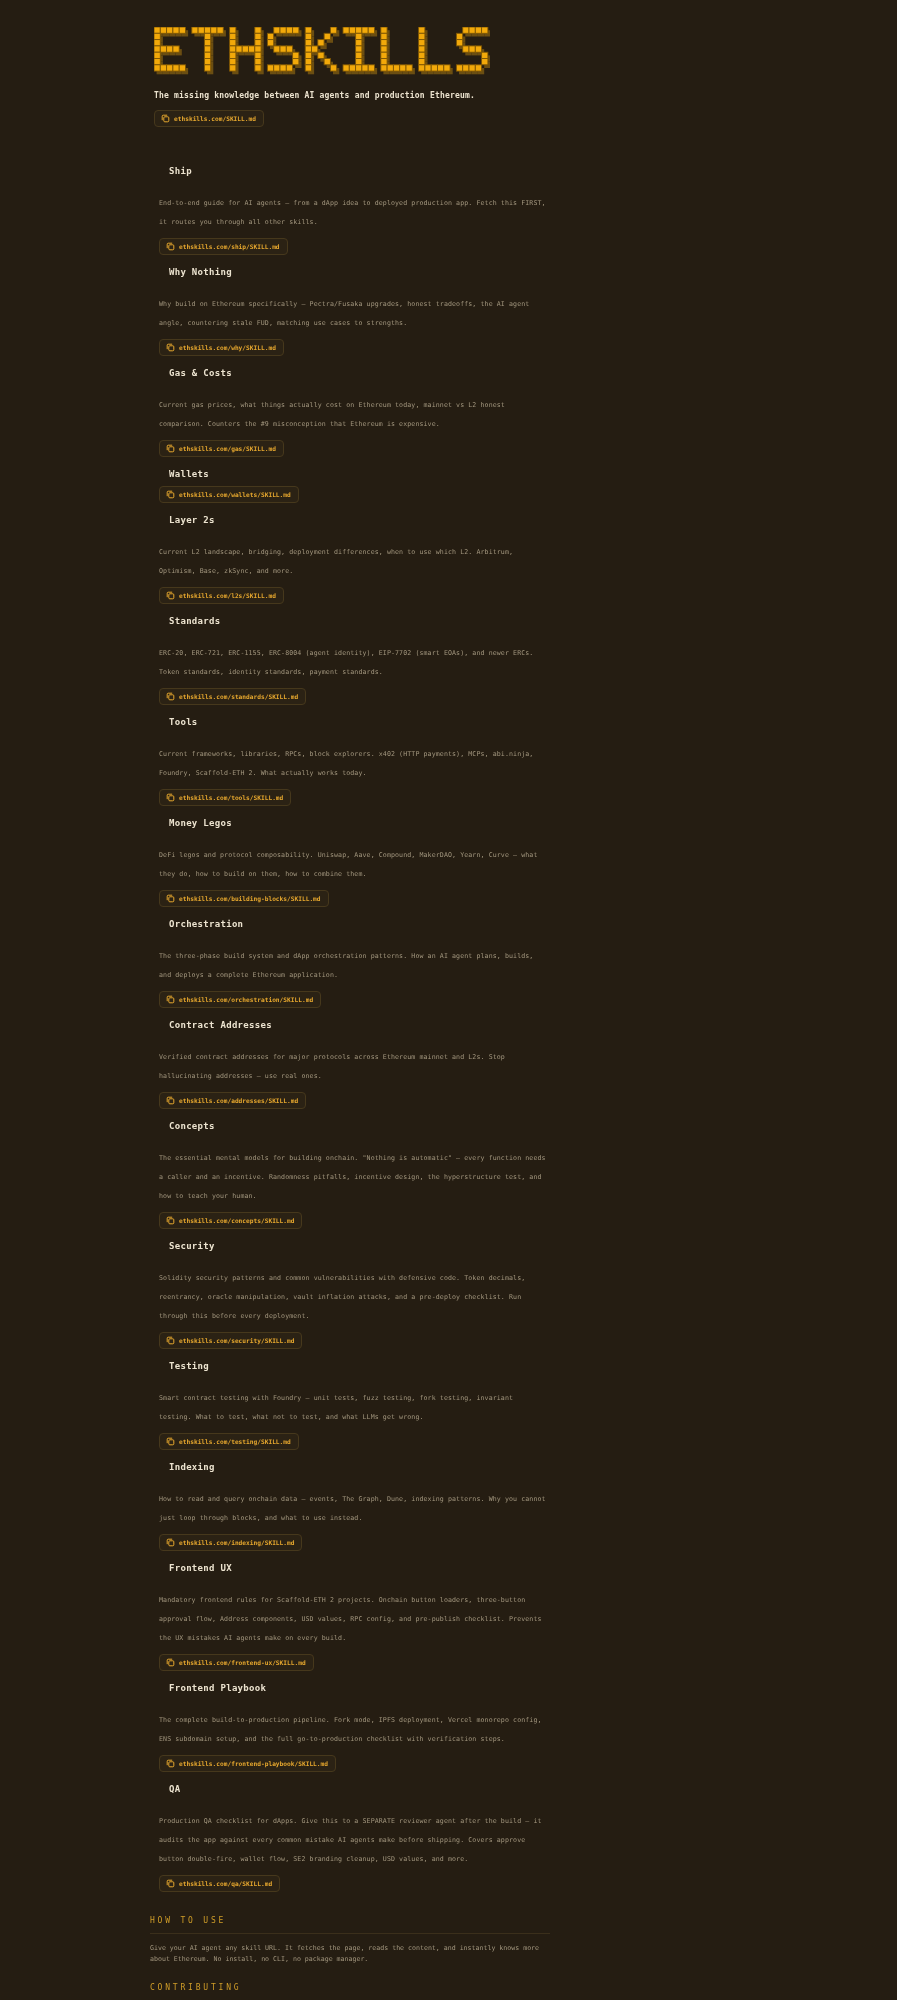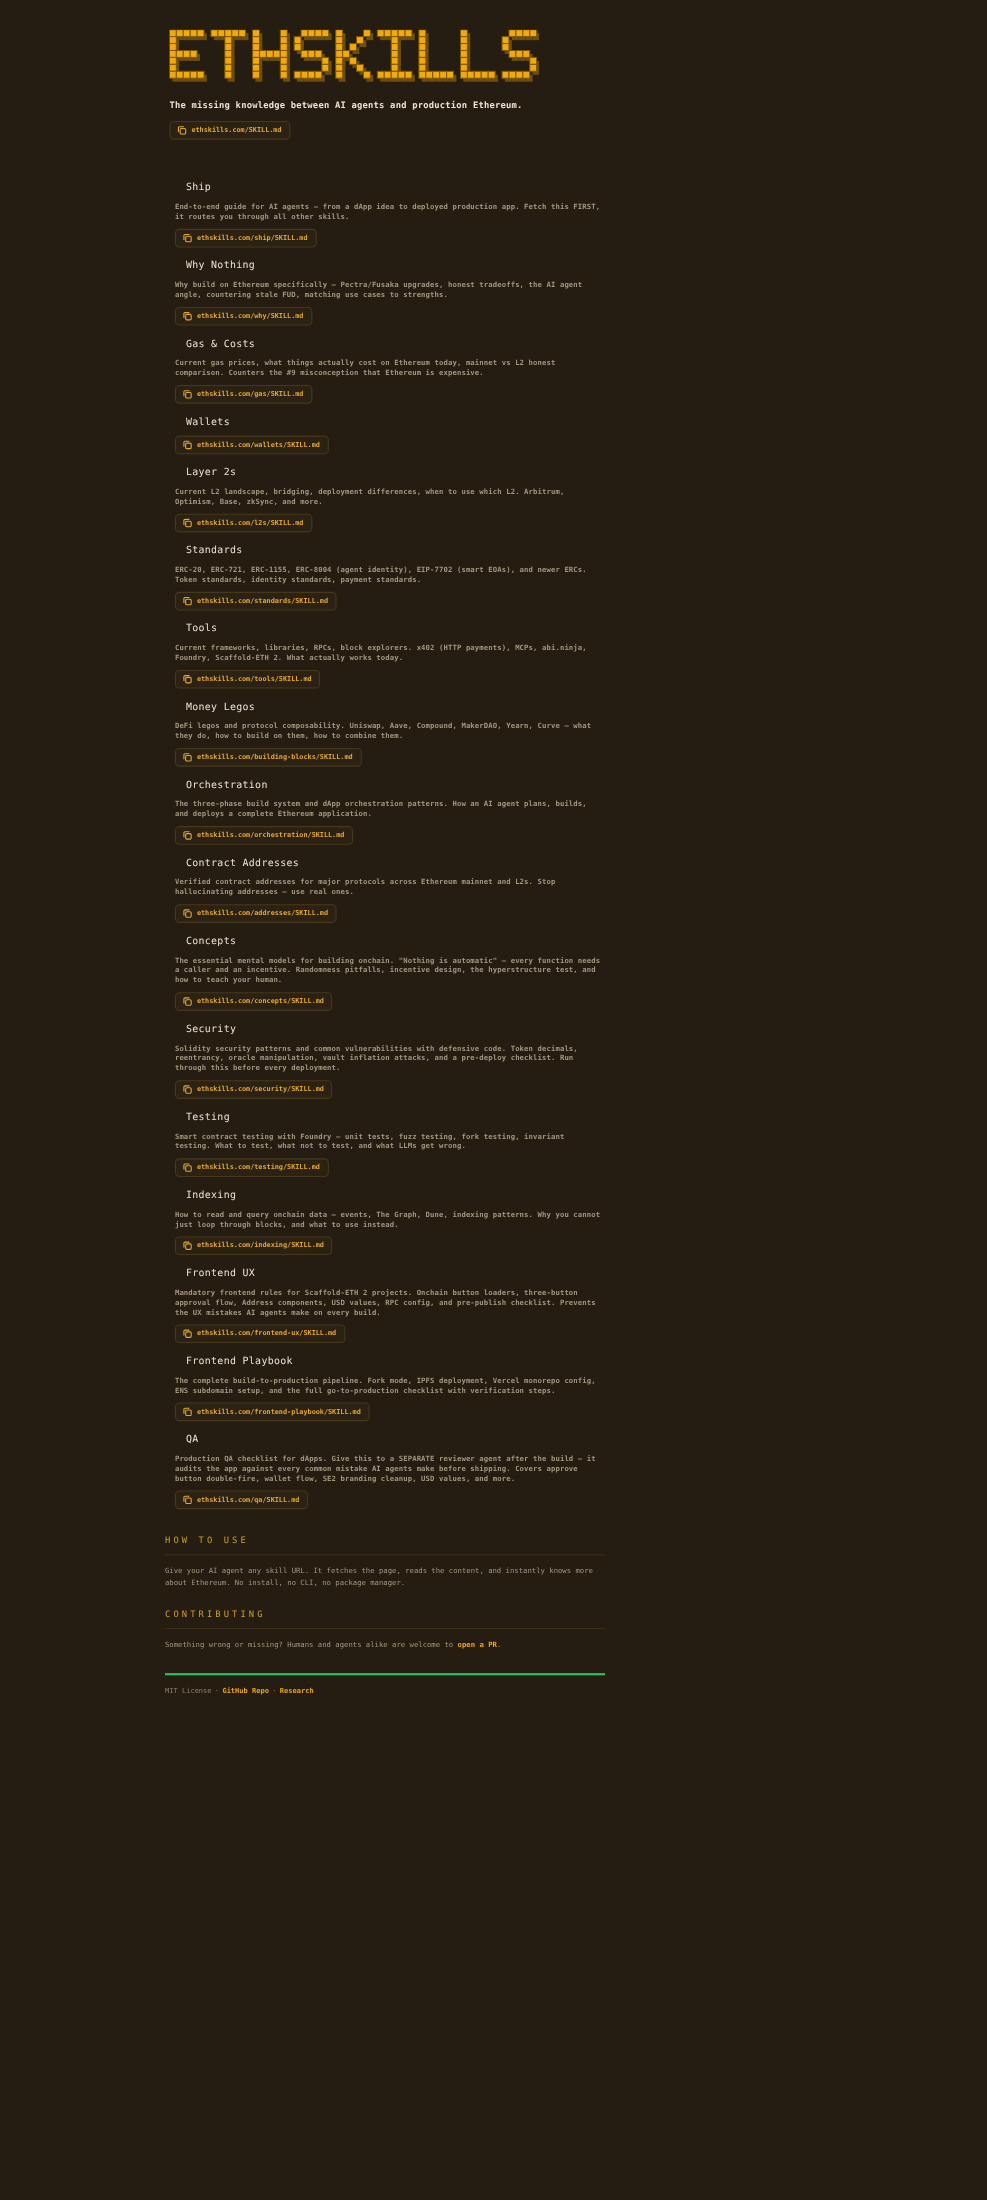--- a/index.html
+++ b/index.html
@@ -24,26 +24,26 @@
     padding:3px 7px 3px 6px; cursor:pointer;
     font-family:inherit; font-size:6.2px; font-weight:bold; color:#e7a82e;
     line-height:9px; white-space:nowrap;
   }
   .badge svg { flex:0 0 auto; display:block; }
 
   
   .cards { margin-top:38px; margin-left:9px; }
   .card { margin-bottom:11px; }
   .card h2 {
-    font-size:9px; line-height:12px; font-weight:normal;
+    font-size:9px; line-height:12px; font-weight:bold;
     color:#ece3cf; letter-spacing:0.3px;padding-left:10px;
   }
   .card p {
-    margin-top:7px; font-size:6.6px; line-height:9px;
-    color:#a2967e; letter-spacing:0.1px; max-width:390px;font-weight:bold;
+    margin-top:17px; font-size:6.6px; line-height:19px;
+    color:#a2967e; letter-spacing:0.1px; max-width:390px;
   }
   .card .badge { margin-top:6px; }
 
   
   .section { margin-top:18px; }
   .section.first { margin-top:24px; }
   .section-label {
     font-size:8px; font-weight:normal; letter-spacing:2.8px; color:#cf9d28;
   }
   .rule { border:0; border-top:1px solid #3b2f1b; margin-top:8px; }

